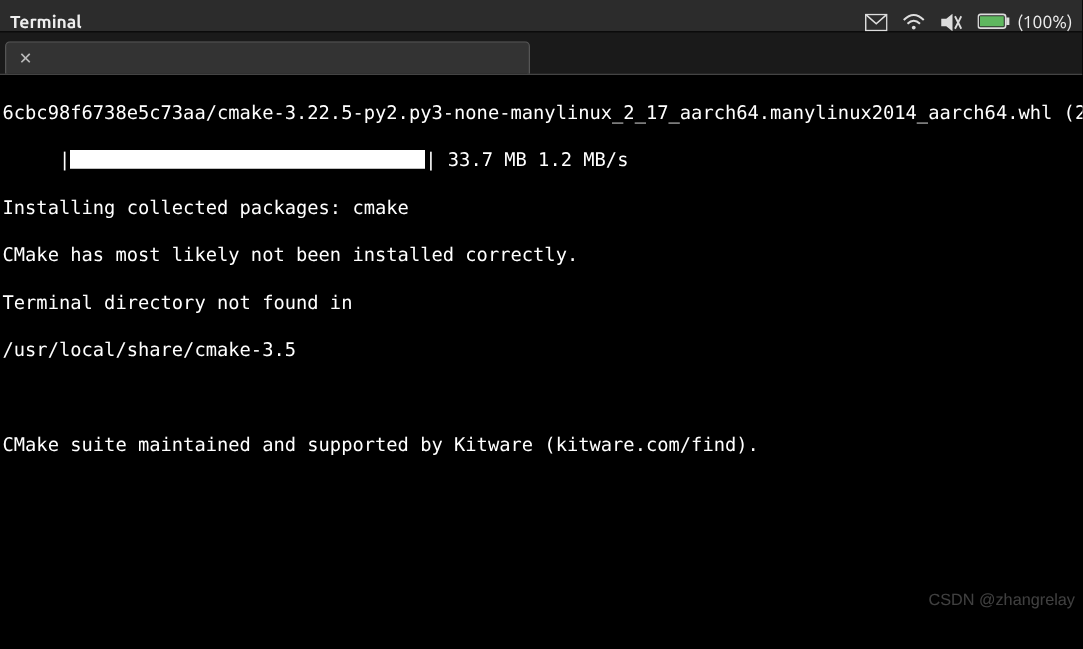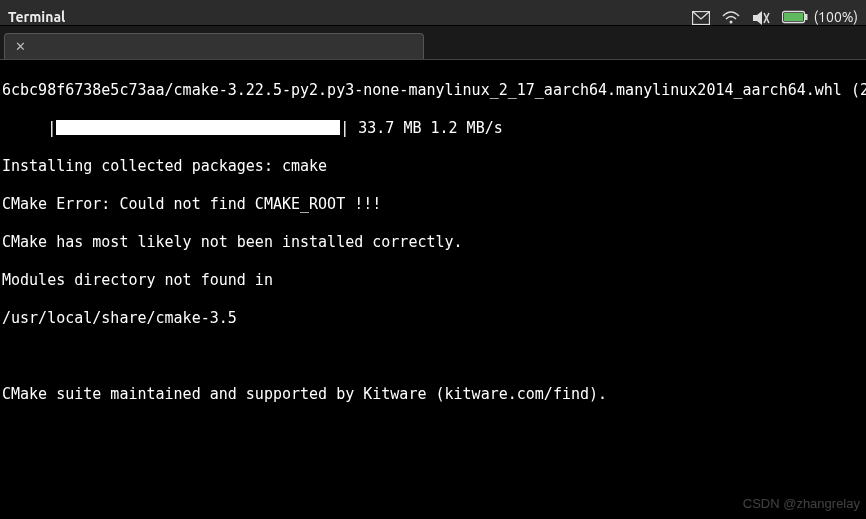--- a/index.html
+++ b/index.html
@@ -61,21 +61,21 @@
   .progress-bar-fill {
     background: #fff;
     display: inline-block;
     height: 15px;
     vertical-align: middle;
     position: relative;
     top: -1px;
   }
   .watermark {
     position: absolute;
-    right: 6px; bottom: 8px;
+    right: 6px; bottom: 32px;
     font-family: sans-serif;
     font-size: 13px;
     color: rgba(255,255,255,0.25);
     pointer-events: none;
   }
 </style>
 </head>
 <body>
 
 <div class="topbar">
@@ -115,23 +115,22 @@
 <div class="tabbar">
   <div class="tab">
     <span class="close">✕</span>
   </div>
 </div>
 
 <div class="term">
 <div class="term-line">6cbc98f6738e5c73aa/cmake-3.22.5-py2.py3-none-manylinux_2_17_aarch64.manylinux2014_aarch64.whl (2</div>
 <div class="term-line"><span>     |</span><span class="progress-bar-fill" style="width:284px"></span><span>| 33.7 MB 1.2 MB/s</span></div>
 <div class="term-line">Installing collected packages: cmake</div>
-<div class="term-line">CMake Error: Could not find CMAKE_ROOT !!!</div>
 <div class="term-line">CMake has most likely not been installed correctly.</div>
-<div class="term-line">Modules directory not found in</div>
+<div class="term-line">Terminal directory not found in</div>
 <div class="term-line">/usr/local/share/cmake-3.5</div>
 <div class="term-line"></div>
 <div class="term-line">CMake suite maintained and supported by Kitware (kitware.com/find).</div>
 
 
 
 
 
 
 

